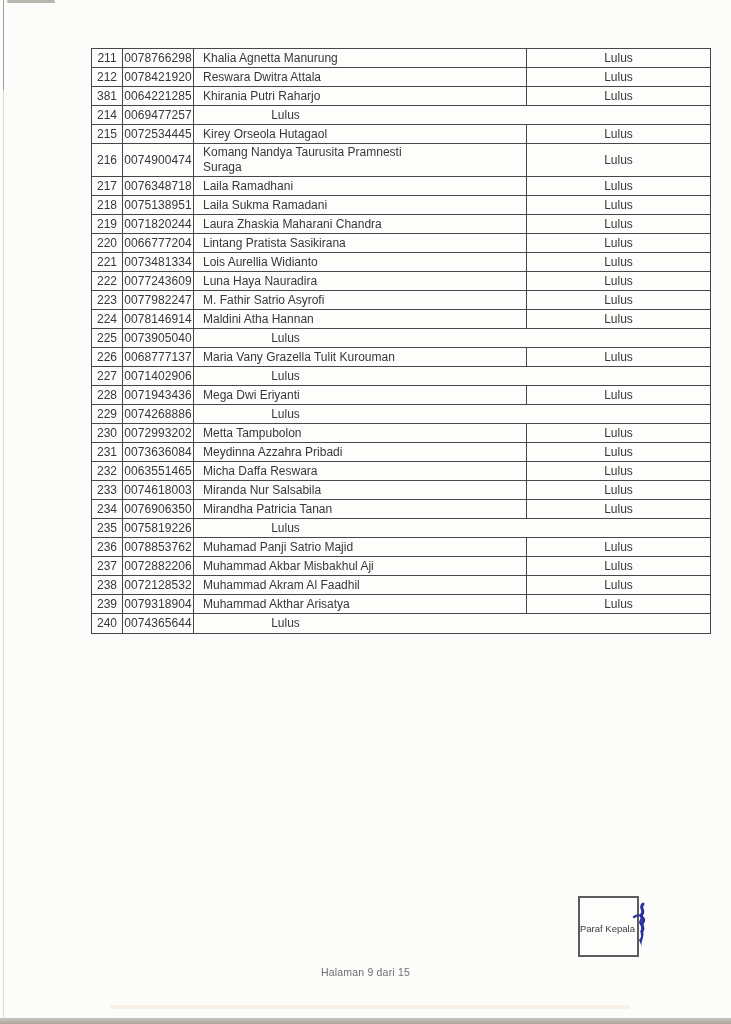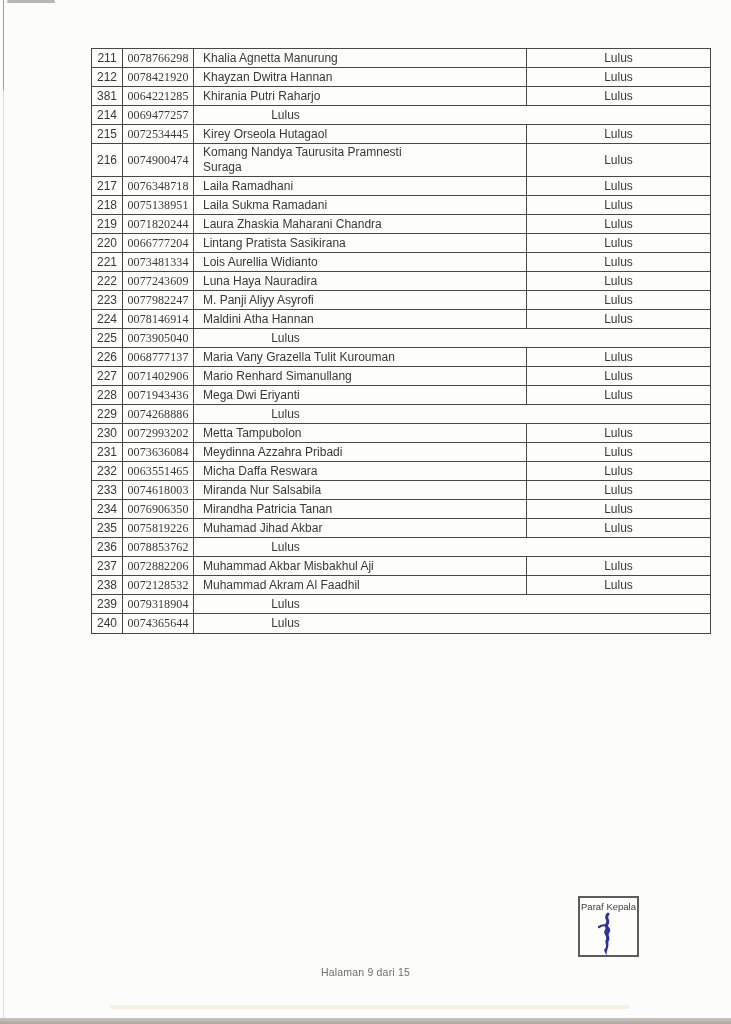--- a/index.html
+++ b/index.html
@@ -46,30 +46,30 @@
     align-items: stretch;
   }
   .t-row:last-child { border-bottom: none; }
   .cell {
     display: flex; align-items: center;
     font-size: 12px; line-height: 15px;
     padding-top: 1px; padding-bottom: 1px;
     color: #383838;
   }
   .c-no     { width: 31px;  border-right: 1px solid #474747; justify-content: center; }
-  .c-nisn   { width: 71px;  border-right: 1px solid #474747; justify-content: center; letter-spacing: 0.1px; font-family: Liberation Serif, serif; }
+  .c-nisn   { width: 71px;  border-right: 1px solid #474747; justify-content: center; letter-spacing: 0.1px; }
   .c-name   { flex: 1;      border-right: 1px solid #474747; padding-left: 9px; padding-right: 4px; }
   .c-name span { display: inline-block; max-width: 232px; }
   .c-status { width: 183px; justify-content: center; }
 
   
   .paraf-box {
     position: absolute; left: 578px; top: 896px; width: 61px; height: 61px;
     border: 2px solid #5c5c5c; background: #fdfdfc;
-    display: flex; flex-direction: column; align-items: center;
+    display: flex; flex-direction: row; align-items: center;
   }
   .paraf-label {
     font-size: 9.5px; color: #3d3d3d; margin-top: 3px; white-space: nowrap;
   }
   .paraf-signature { margin-top: 0px; margin-left: -6px; }
 
   
   .page-footer {
     position: absolute; left: 0; top: 966px; width: 100%;
     text-align: center; font-size: 10.5px; color: #6f6f6f; letter-spacing: .2px;
@@ -100,21 +100,21 @@
           </div>
         </div>
         <div class="t-row">
           <div class="cell c-no">
             <span>212</span>
           </div>
           <div class="cell c-nisn">
             <span>0078421920</span>
           </div>
           <div class="cell c-name">
-            <span>Khayzan Dwitra Hannan</span>
+            <span>Reswara Dwitra Attala</span>
           </div>
           <div class="cell c-status">
             <span>Lulus</span>
           </div>
         </div>
         <div class="t-row">
           <div class="cell c-no">
             <span>381</span>
           </div>
           <div class="cell c-nisn">
@@ -251,21 +251,21 @@
           </div>
         </div>
         <div class="t-row">
           <div class="cell c-no">
             <span>223</span>
           </div>
           <div class="cell c-nisn">
             <span>0077982247</span>
           </div>
           <div class="cell c-name">
-            <span>M. Panji Aliyy Asyrofi</span>
+            <span>M. Fathir Satrio Asyrofi</span>
           </div>
           <div class="cell c-status">
             <span>Lulus</span>
           </div>
         </div>
         <div class="t-row">
           <div class="cell c-no">
             <span>224</span>
           </div>
           <div class="cell c-nisn">
@@ -303,23 +303,20 @@
             <span>Lulus</span>
           </div>
         </div>
         <div class="t-row">
           <div class="cell c-no">
             <span>227</span>
           </div>
           <div class="cell c-nisn">
             <span>0071402906</span>
           </div>
-          <div class="cell c-name">
-            <span>Mario Renhard Simanullang</span>
-          </div>
           <div class="cell c-status">
             <span>Lulus</span>
           </div>
         </div>
         <div class="t-row">
           <div class="cell c-no">
             <span>228</span>
           </div>
           <div class="cell c-nisn">
             <span>0071943436</span>
@@ -412,34 +409,34 @@
             <span>Lulus</span>
           </div>
         </div>
         <div class="t-row">
           <div class="cell c-no">
             <span>235</span>
           </div>
           <div class="cell c-nisn">
             <span>0075819226</span>
           </div>
-          <div class="cell c-name">
-            <span>Muhamad Jihad Akbar</span>
-          </div>
           <div class="cell c-status">
             <span>Lulus</span>
           </div>
         </div>
         <div class="t-row">
           <div class="cell c-no">
             <span>236</span>
           </div>
           <div class="cell c-nisn">
             <span>0078853762</span>
           </div>
+          <div class="cell c-name">
+            <span>Muhamad Panji Satrio Majid</span>
+          </div>
           <div class="cell c-status">
             <span>Lulus</span>
           </div>
         </div>
         <div class="t-row">
           <div class="cell c-no">
             <span>237</span>
           </div>
           <div class="cell c-nisn">
             <span>0072882206</span>
@@ -464,20 +461,23 @@
           <div class="cell c-status">
             <span>Lulus</span>
           </div>
         </div>
         <div class="t-row">
           <div class="cell c-no">
             <span>239</span>
           </div>
           <div class="cell c-nisn">
             <span>0079318904</span>
+          </div>
+          <div class="cell c-name">
+            <span>Muhammad Akthar Arisatya</span>
           </div>
           <div class="cell c-status">
             <span>Lulus</span>
           </div>
         </div>
         <div class="t-row">
           <div class="cell c-no">
             <span>240</span>
           </div>
           <div class="cell c-nisn">

